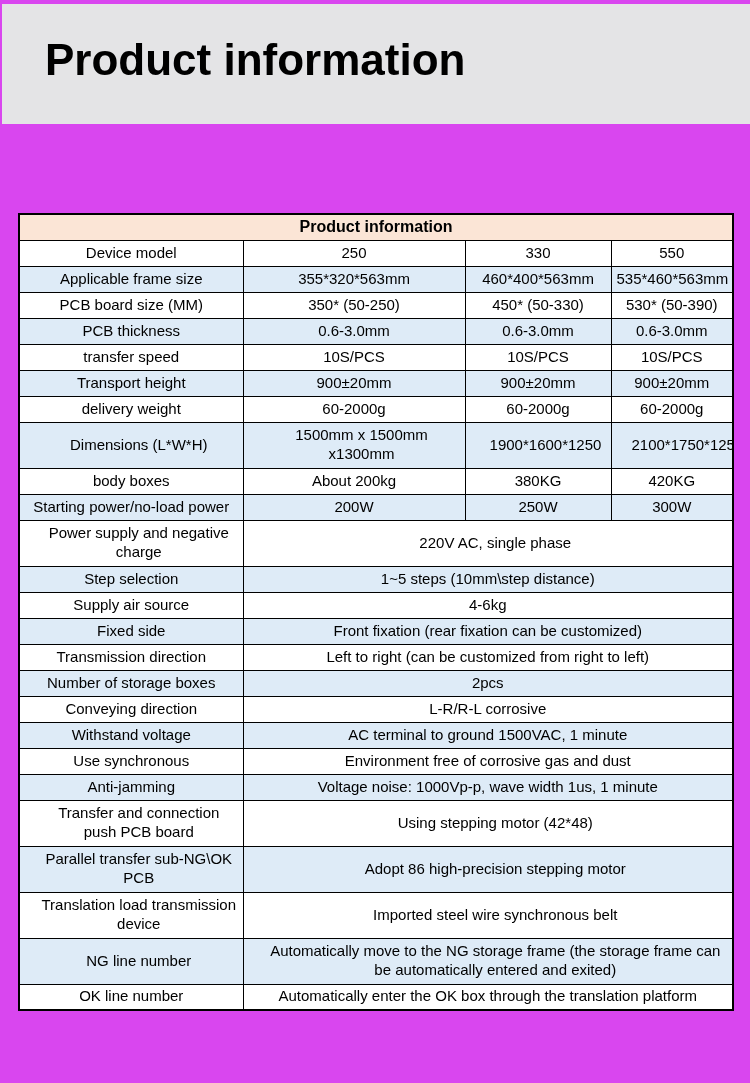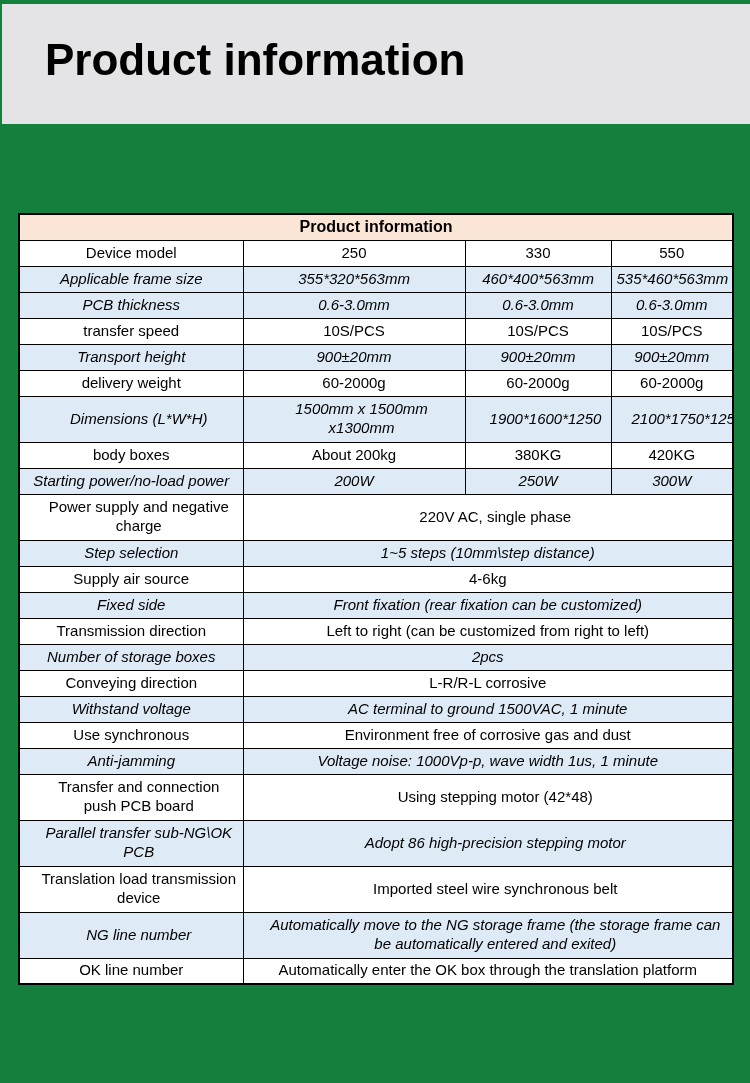--- a/index.html
+++ b/index.html
@@ -7,21 +7,21 @@
     margin: 0;
     padding: 0;
     background: #ffffff;
     font-family: "Liberation Sans", sans-serif;
     color: #000;
   }
   .page {
     position: relative;
     width: 750px;
     height: 1083px;
-    background: #15803d;
+    background: #d946ef;
     overflow: hidden;
   }
   .banner {
     position: absolute;
     top: 4px;
     left: 2px;
     right: 0;
     height: 120px;
     background: #e4e4e6;
     display: flex;
@@ -59,21 +59,21 @@
     border: 1px solid #000;
     background: #ffffff;
     text-align: center;
     vertical-align: middle;
     font-size: 15px;
     line-height: 1.25;
     height: 26px;
     padding: 2px 5px;
     overflow: hidden;
   }
-  table.spec tr.alt td { background: #deebf7; font-style: italic; }
+  table.spec tr.alt td { background: #deebf7; }
   table.spec tr.tall td { height: 46px; padding-left: 20px; }
 </style>
 </head>
 <body>
 
 <div class="page">
 
   <div class="banner">
     <h1>Product information</h1>
   </div>
@@ -97,20 +97,26 @@
             <td>250</td>
             <td>330</td>
             <td>550</td>
           </tr>
           <tr class="alt">
             <td>Applicable frame size</td>
             <td>355*320*563mm</td>
             <td>460*400*563mm</td>
             <td>535*460*563mm</td>
           </tr>
+          <tr class="">
+            <td>PCB board size (MM)</td>
+            <td>350* (50-250)</td>
+            <td>450* (50-330)</td>
+            <td>530* (50-390)</td>
+          </tr>
           <tr class="alt">
             <td>PCB thickness</td>
             <td>0.6-3.0mm</td>
             <td>0.6-3.0mm</td>
             <td>0.6-3.0mm</td>
           </tr>
           <tr class="">
             <td>transfer speed</td>
             <td>10S/PCS</td>
             <td>10S/PCS</td>

